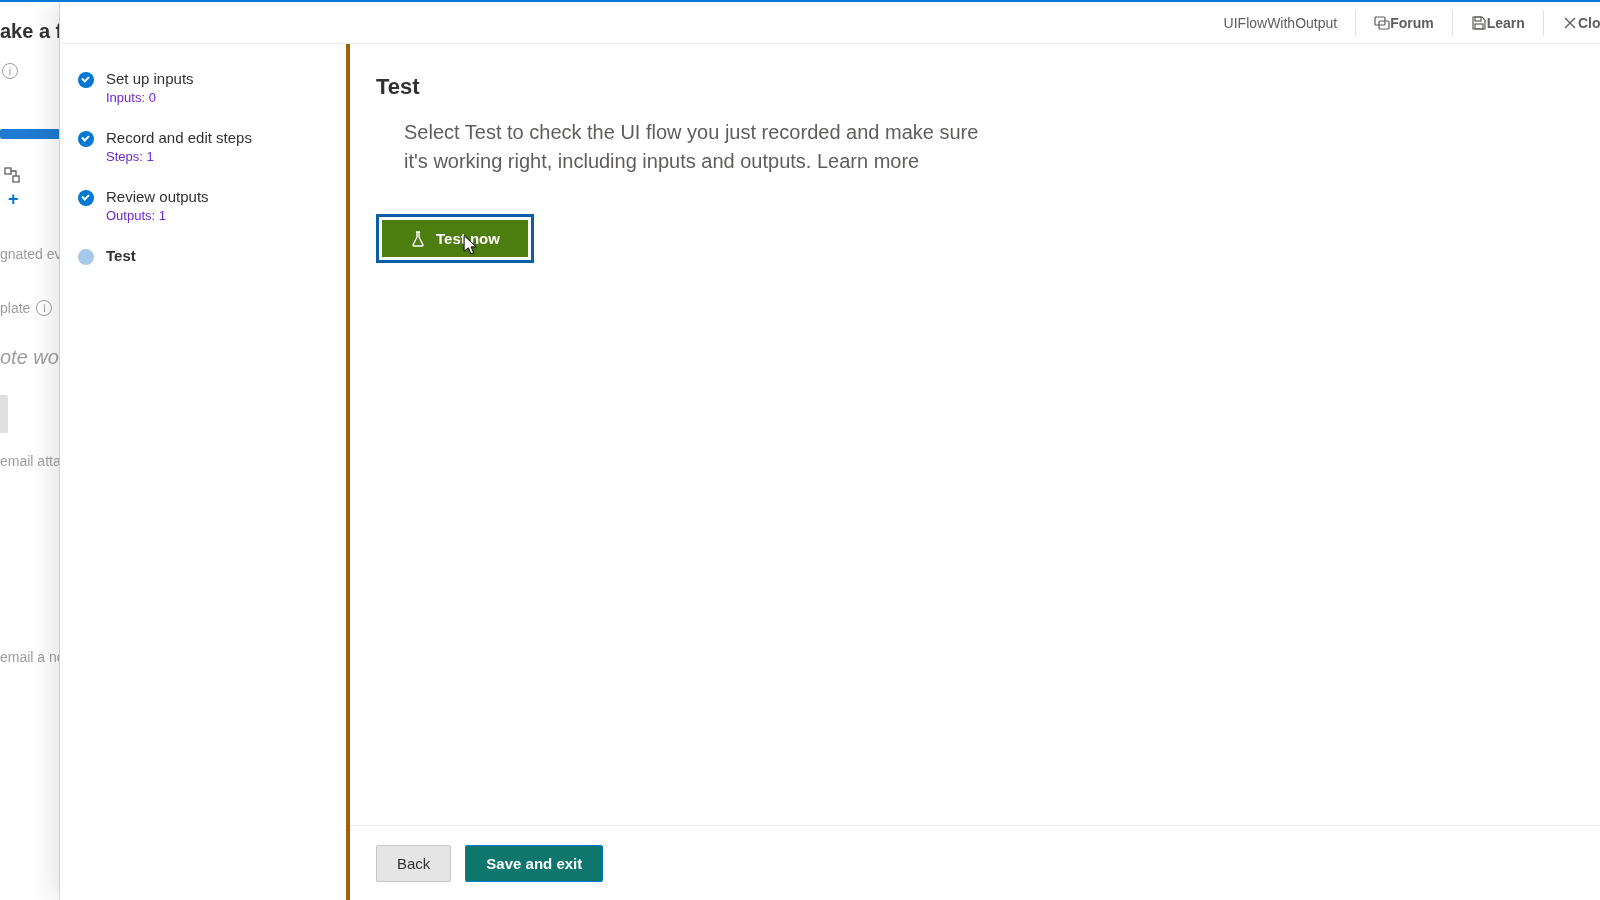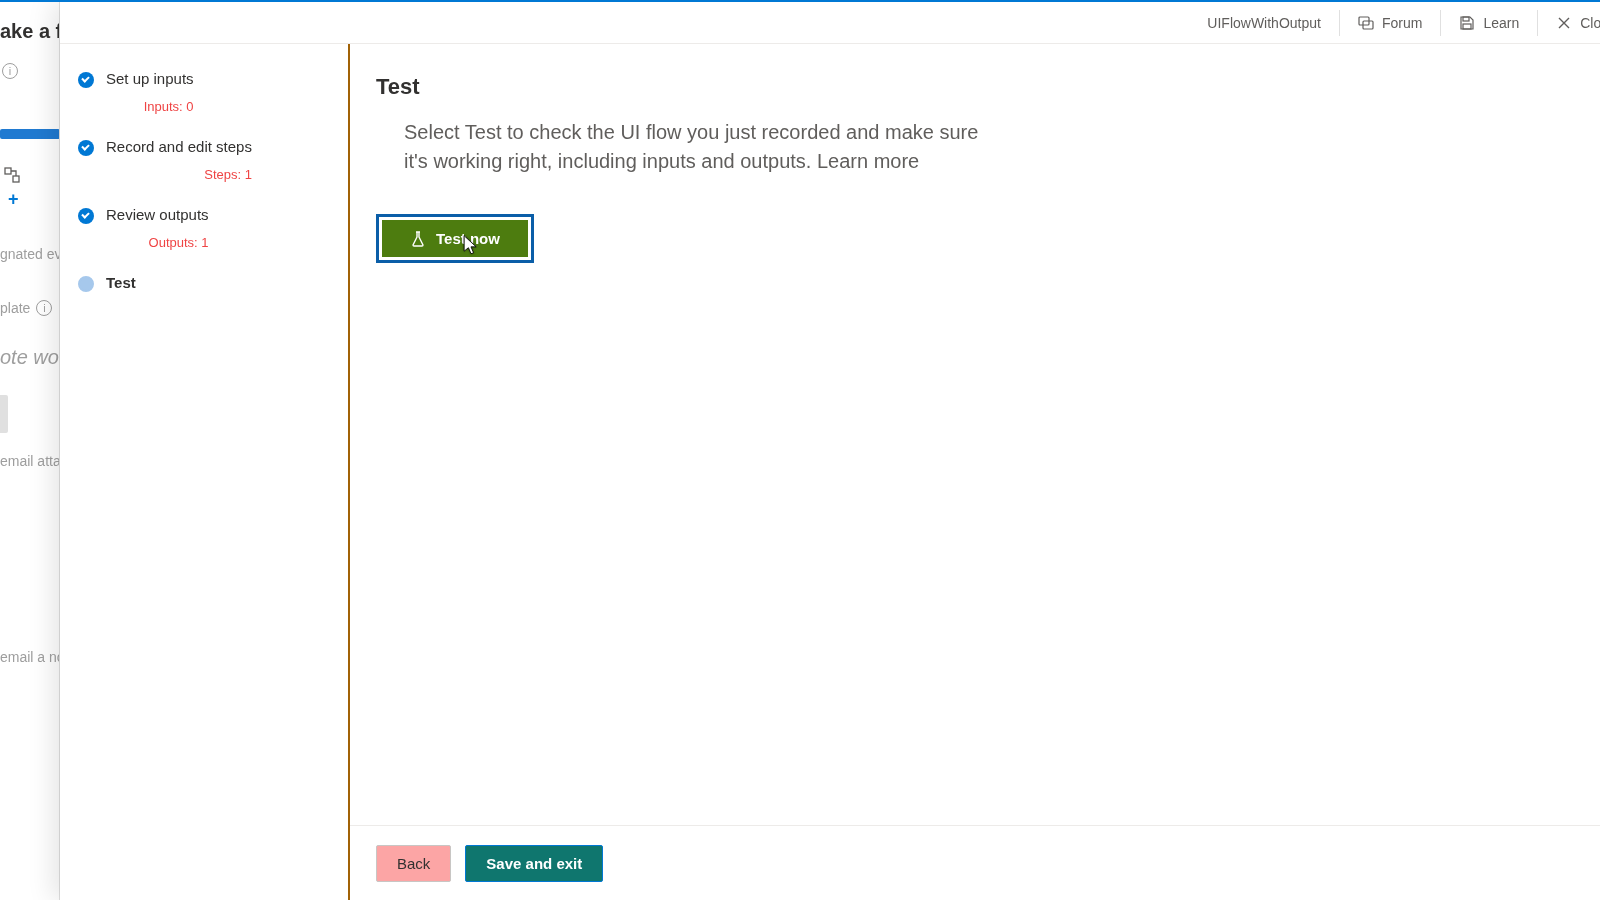--- a/index.html
+++ b/index.html
@@ -48,36 +48,36 @@
       justify-content: flex-end;
       align-items: center;
       border-bottom: 1px solid #edebe9;
       padding: 0 6px;
       gap: 0;
       font-size: 14px;
       color: #605e5c;
     }
     .topbar .title { padding: 0 18px; color:#605e5c; }
     .topbar .sep { width:1px; height:26px; background:#e0e0e0; }
-    .topbar .cmd { display:flex; align-items:flex-start; gap:8px; padding: 0 18px; cursor:pointer; }
+    .topbar .cmd { display:flex; align-items:flex-start; padding: 0 18px; cursor:pointer;font-weight:bold; }
     .topbar svg { width:16px; height:16px; }
 
     
     .steps {
       grid-column: 1; grid-row: 2 / span 2;
-      border-right: 2px solid #a16207;
+      border-right: 4px solid #a16207;
       padding: 16px 16px 16px 18px;
     }
     .step { display:flex; align-items:flex-start; gap:12px; padding: 10px 0 14px 0; }
     .bullet { width:16px; height:16px; border-radius:50%; flex-shrink:0; margin-top:2px; position:relative; }
     .bullet.done { background:#0078d4; }
     .bullet.done::after { content:""; position:absolute; left:4px; top:4px; width:5px; height:3px; border-left:2px solid #fff; border-bottom:2px solid #fff; transform:rotate(-45deg); }
     .bullet.current { background:#a6c8ec; border:2px solid #a6c8ec; }
     .step .lbl { font-size:15px; color:#323130; }
-    .step .sub { font-size:13px; color:#ef4444; margin-top:12px;text-align:right; }
+    .step .sub { font-size:13px; color:#6d28d9; margin-top:3px; }
     .step.current .lbl { font-weight:600; }
 
     
     .main {
       grid-column: 2; grid-row: 2;
       padding: 30px 26px 0 26px;
     }
     .main h1 { font-size:22px; font-weight:600; margin-bottom:18px; }
     .main p.desc { font-size:20px; color:#605e5c; max-width:590px; line-height:1.45;margin-left:28px; }
     .main p.desc .learn { color:#605e5c; cursor:pointer; }
@@ -94,21 +94,21 @@
     .cursor-overlay svg { width:22px; height:24px; filter: drop-shadow(0 0 1px rgba(0,0,0,.4)); }
 
     
     .footer {
       grid-column: 2; grid-row: 3;
       border-top: 1px solid #edebe9;
       display:flex; align-items:center; gap:14px;
       padding: 0 26px;
     }
     .btn { font-size:15px; padding: 9px 20px; border-radius:2px; cursor:pointer; }
-    .btn.secondary { background:#fca5a5; border:1px solid #c8c6c4; color:#323130; }
+    .btn.secondary { background:#e5e5e5; border:1px solid #c8c6c4; color:#323130; }
     .btn.primary { background:#0f766e; border:1px solid #0078d4; color:#fff; font-weight:600; }
   </style>
 </head>
 <body>
 
 <div class="bg-page">
   <div class="t1">ake a flo</div>
   <div class="info-circle">i</div>
   <div class="bluebar"></div>
   <div class="iconrow">

